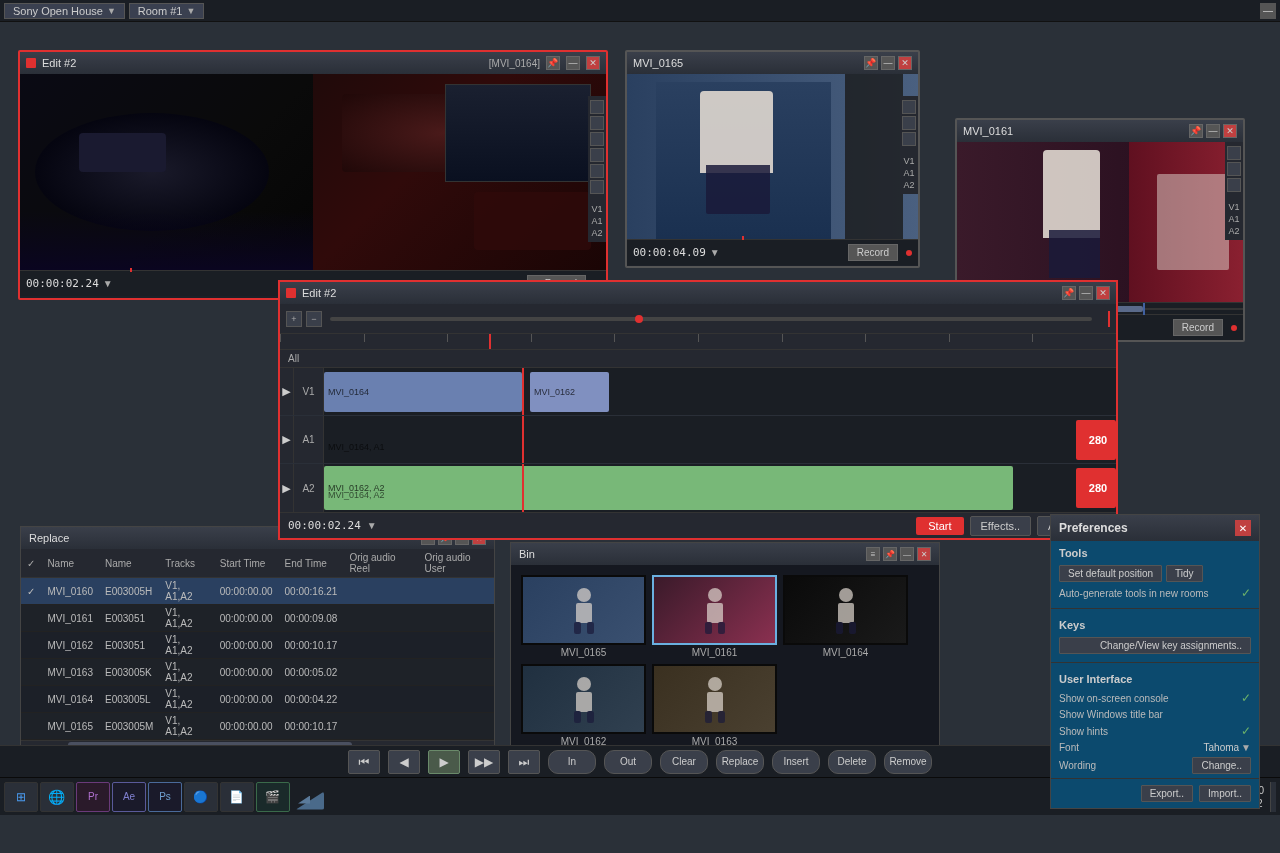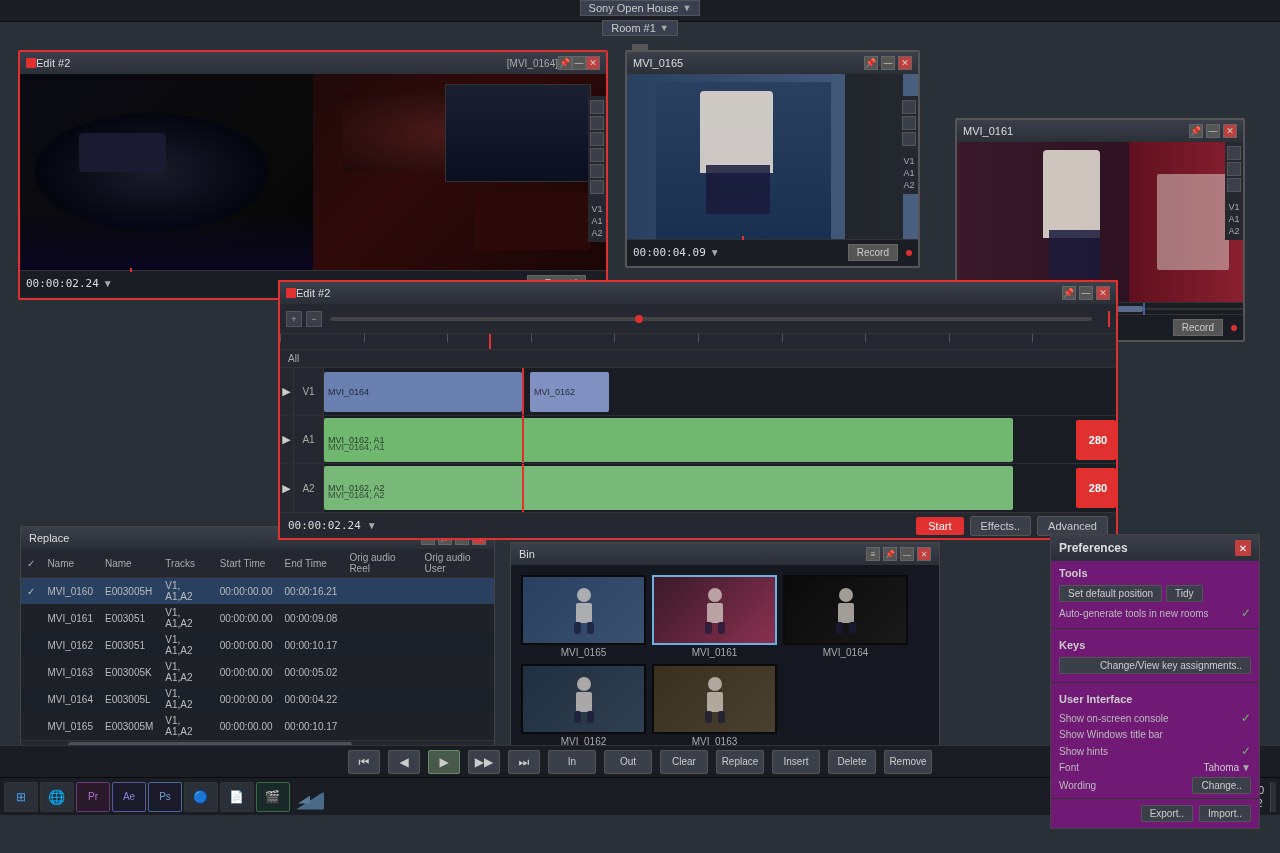--- a/index.html
+++ b/index.html
@@ -16,21 +16,20 @@
 
     
     .top-bar {
       height: 22px;
       background: #1a1e24;
       display: flex;
       align-items: center;
       padding: 0 4px;
       gap: 4px;
       border-bottom: 1px solid #111;
-      flex-direction: column;
     }
     .top-bar-item {
       background: #3a4050;
       border: 1px solid #555;
       color: #ccc;
       padding: 1px 8px;
       font-size: 11px;
       cursor: pointer;
       display: flex;
       align-items: center;
@@ -63,21 +62,21 @@
       border: 2px solid #555;
       border-radius: 2px;
     }
     .video-panel.active { border-color: #e03030; }
     .panel-header {
       height: 22px;
       background: linear-gradient(to bottom, #3a3f4a, #2a2f38);
       display: flex;
       align-items: center;
       padding: 8px 6px;
-      gap: 0;
+      gap: 6px;
       font-size: 11px;
     }
     .panel-red-dot {
       width: 10px; height: 10px;
       background: #e03030;
       border-radius: 1px;
       flex-shrink: 0;
     }
     .panel-title { color: #ddd; flex: 1; }
     .panel-title-sub { color: #aaa; font-size: 10px; margin-left: 4px; }
@@ -418,23 +417,23 @@
       top: 96px;
       width: 290px;
       background: #1c2028;
       border: 2px solid #555;
     }
 
     
     .prefs-panel {
       position: absolute;
       right: 20px;
-      top: 512px;
+      top: 492px;
       width: 210px;
-      background: #701a75;
+      background: #0c4a6e;
       border: 1px solid #444;
       z-index: 20;
     }
     .prefs-header {
       height: 26px;
       background: linear-gradient(to bottom, #3a3f4a, #2a2f38);
       display: flex;
       align-items: center;
       padding: 0 8px;
       font-size: 12px;
@@ -506,20 +505,21 @@
       border: 1px solid #555;
       color: #ccc;
       font-size: 12px;
       cursor: pointer;
       display: flex; align-items: center; justify-content: center;
       border-radius: 2px;
     }
     .transport-btn.wide {
       width: 48px;
       font-size: 10px;
+      border-radius: 10px;
     }
 
     
     .taskbar {
       position: absolute;
       bottom: 0;
       left: 0; right: 0;
       height: 38px;
       background: #1a1e24;
       border-top: 1px solid #0a0a0a;
@@ -791,23 +791,20 @@
           </div>
 
           <div class="tl-playhead" style="left:25%;"></div>
         </div>
       </div>
 
       <div class="tl-track-row">
         <div style="width:14px;background:#252830;display:flex;align-items:center;justify-content:center;cursor:pointer;border-right:1px solid #333;">▶</div>
         <div class="tl-track-label">A1</div>
         <div class="tl-track-content">
-          <div class="clip-block audio" style="left:0;width:87%;">
-            <span>MVI_0162, A1</span>
-          </div>
           <div class="clip-block audio-red">
             <span>280</span>
           </div>
           <div class="tl-playhead" style="left:25%;"></div>
           <div style="position:absolute;top:26px;left:4px;font-size:9px;color:rgba(0,0,0,0.6);">MVI_0164, A1</div>
         </div>
       </div>
 
       <div class="tl-track-row" style="border-bottom:none;">
         <div style="width:14px;background:#252830;display:flex;align-items:center;justify-content:center;cursor:pointer;border-right:1px solid #333;">▶</div>

